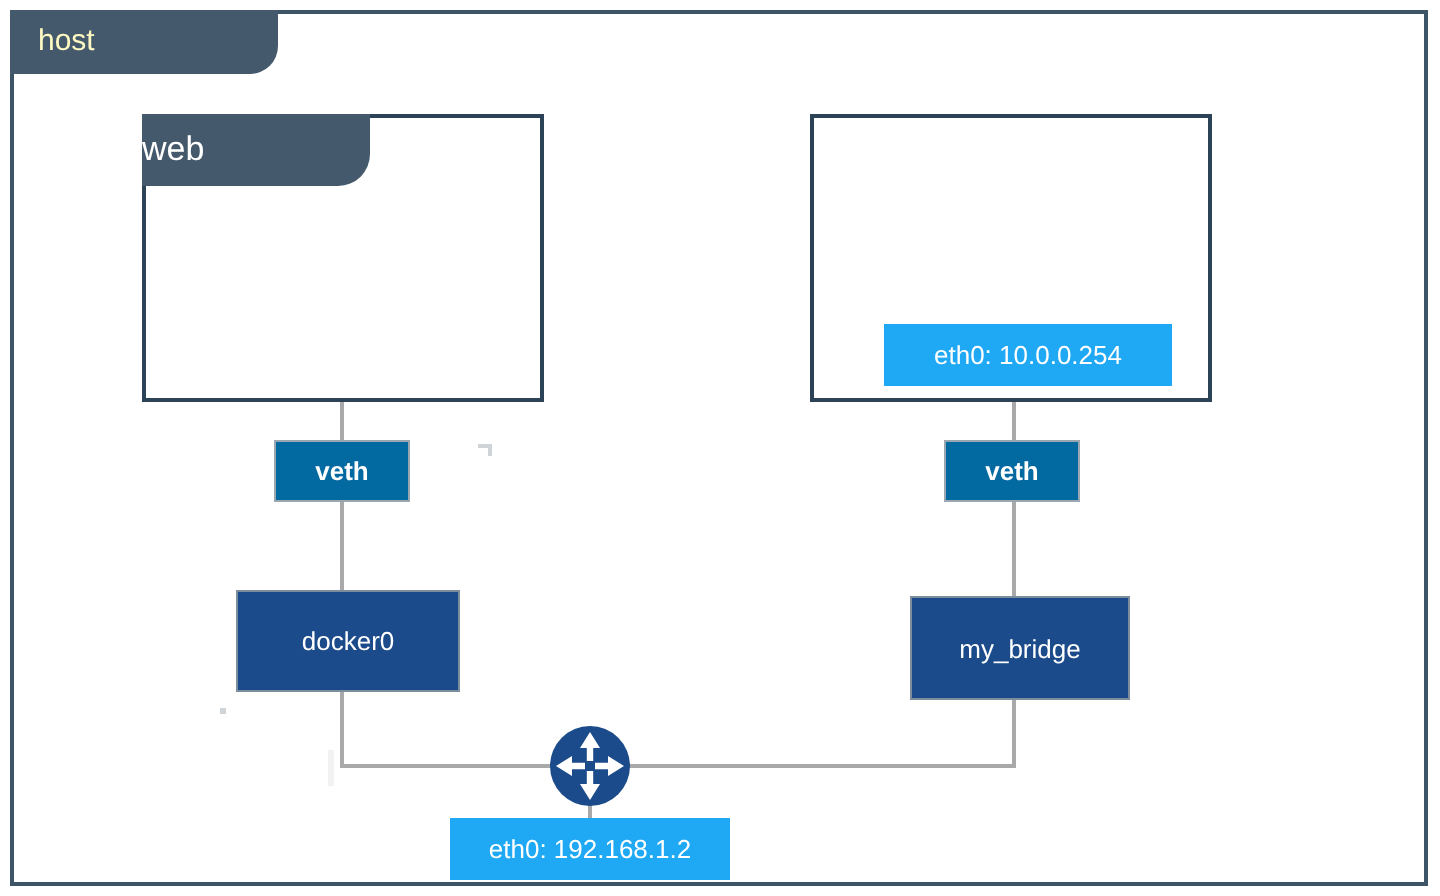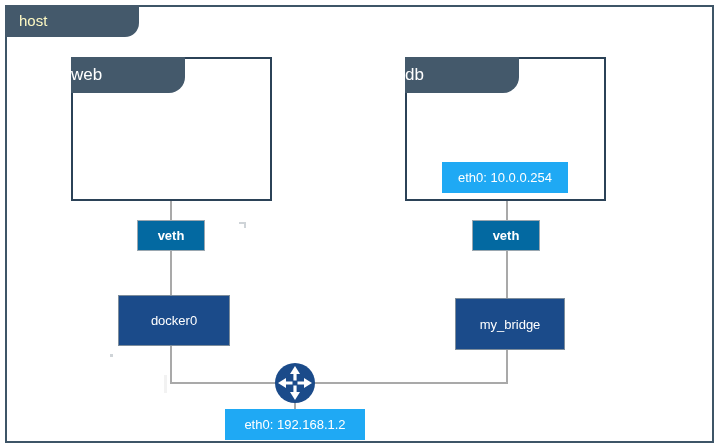--- a/index.html
+++ b/index.html
@@ -154,24 +154,21 @@
   <div class="speck" style="left:110px; top:354px; width:3px; height:3px;"></div>
   <div class="speck" style="left:164px; top:375px; width:3px; height:18px; background:#f2f2f2;"></div>
 
   <div class="container-box" style="left:71px; top:57px; width:201px; height:144px;">
     <div class="container-tab" style="width:114px;">
       <span>web</span>
     </div>
   </div>
 
   <div class="container-box" style="left:405px; top:57px; width:201px; height:144px;">
-    <div class="container-tab" style="width:114px;">
-      <span>db</span>
-    </div>
-    <div class="chip chip-if" style="left:35px; top:103px; width:126px; height:31px;">
+    <div class="chip chip-if" style="left:35px; top:103px; width:144px; height:31px;">
       <span>eth0: 10.0.0.254</span>
     </div>
   </div>
 
   <div class="chip chip-veth" style="left:137px; top:220px; width:68px; height:31px;">
     <span>veth</span>
   </div>
 
   <div class="chip chip-veth" style="left:472px; top:220px; width:68px; height:31px;">
     <span>veth</span>

